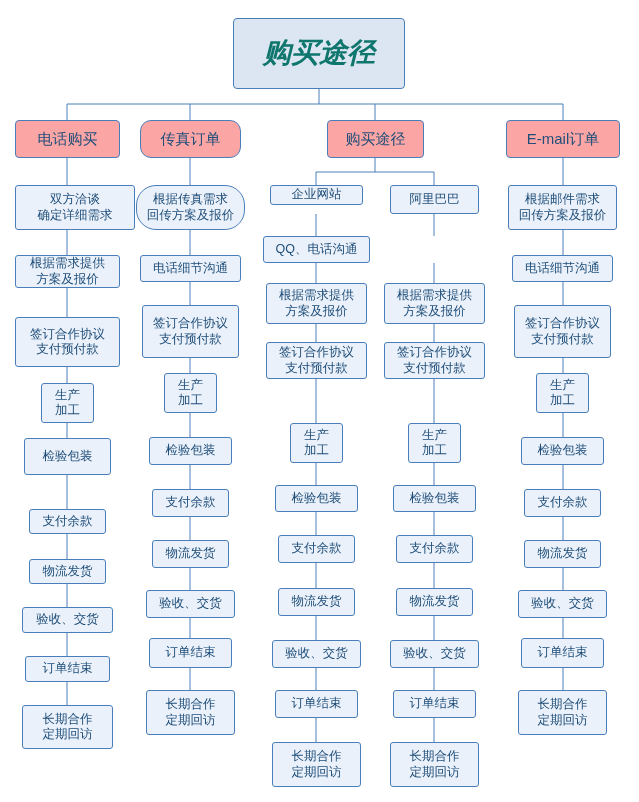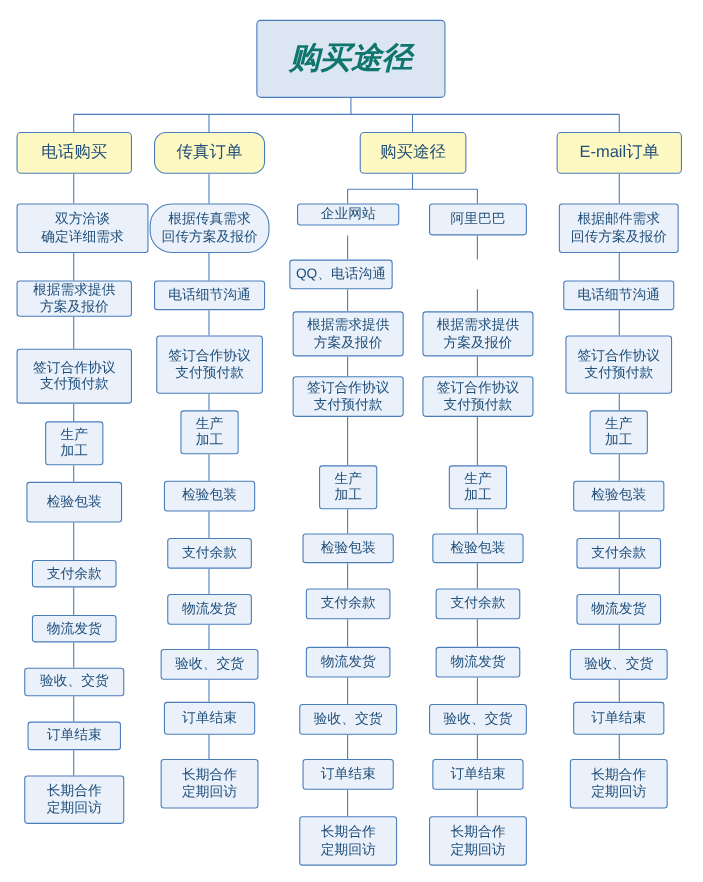--- a/index.html
+++ b/index.html
@@ -46,21 +46,21 @@
   .node.title {
     background: #dce6f2;
     border: 1px solid #4a7ebb;
     font-size: 28px;
     font-weight: bold;
     border-radius: 4px;
     color: #0f766e;
     font-style: italic;
   }
   .node.head {
-    background: #fef9c3;
+    background: #fca5a5;
     border: 1px solid #4a7ebb;
     font-size: 15px;
     border-radius: 4px;
   }
   .node.sub {
     font-size: 12.5px;
   }
 </style>
 </head>
 <body>
@@ -172,21 +172,21 @@
   <div class="node sub" style="left:152px; top:489px; width:77px; height:28px;">支付余款</div>
   <div class="node sub" style="left:152px; top:540px; width:77px; height:28px;">物流发货</div>
   <div class="node sub" style="left:146px; top:590px; width:89px; height:28px;">验收、交货</div>
   <div class="node sub" style="left:149px; top:638px; width:83px; height:30px;">订单结束</div>
   <div class="node sub" style="left:146px; top:690px; width:89px; height:45px;">长期合作
 定期回访</div>
 
   <div class="node head" style="left:327px; top:120px; width:97px; height:38px;">购买途径</div>
 
   <div class="node sub" style="left:270px; top:185px; width:93px; height:20px;">企业网站</div>
-  <div class="node sub" style="left:263px; top:236px; width:94px; height:27px;">QQ、电话沟通</div>
+  <div class="node sub" style="left:263px; top:236px; width:107px; height:27px;">QQ、电话沟通</div>
   <div class="node sub" style="left:266px; top:283px; width:101px; height:41px;">根据需求提供
 方案及报价</div>
   <div class="node sub" style="left:266px; top:342px; width:101px; height:37px;">签订合作协议
 支付预付款</div>
   <div class="node sub" style="left:290px; top:423px; width:53px; height:40px;">生产
 加工</div>
   <div class="node sub" style="left:275px; top:485px; width:83px; height:27px;">检验包装</div>
   <div class="node sub" style="left:278px; top:535px; width:77px; height:28px;">支付余款</div>
   <div class="node sub" style="left:278px; top:588px; width:77px; height:28px;">物流发货</div>
   <div class="node sub" style="left:272px; top:640px; width:89px; height:28px;">验收、交货</div>

